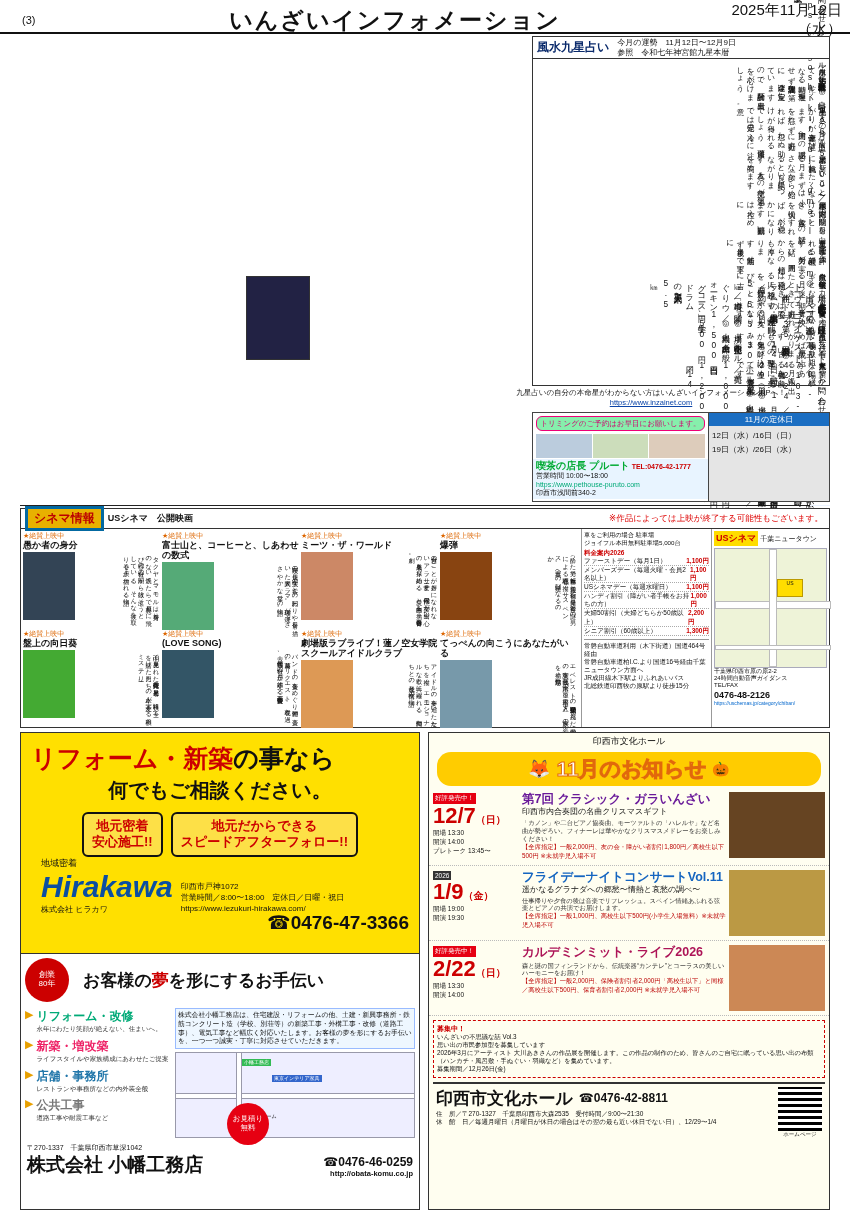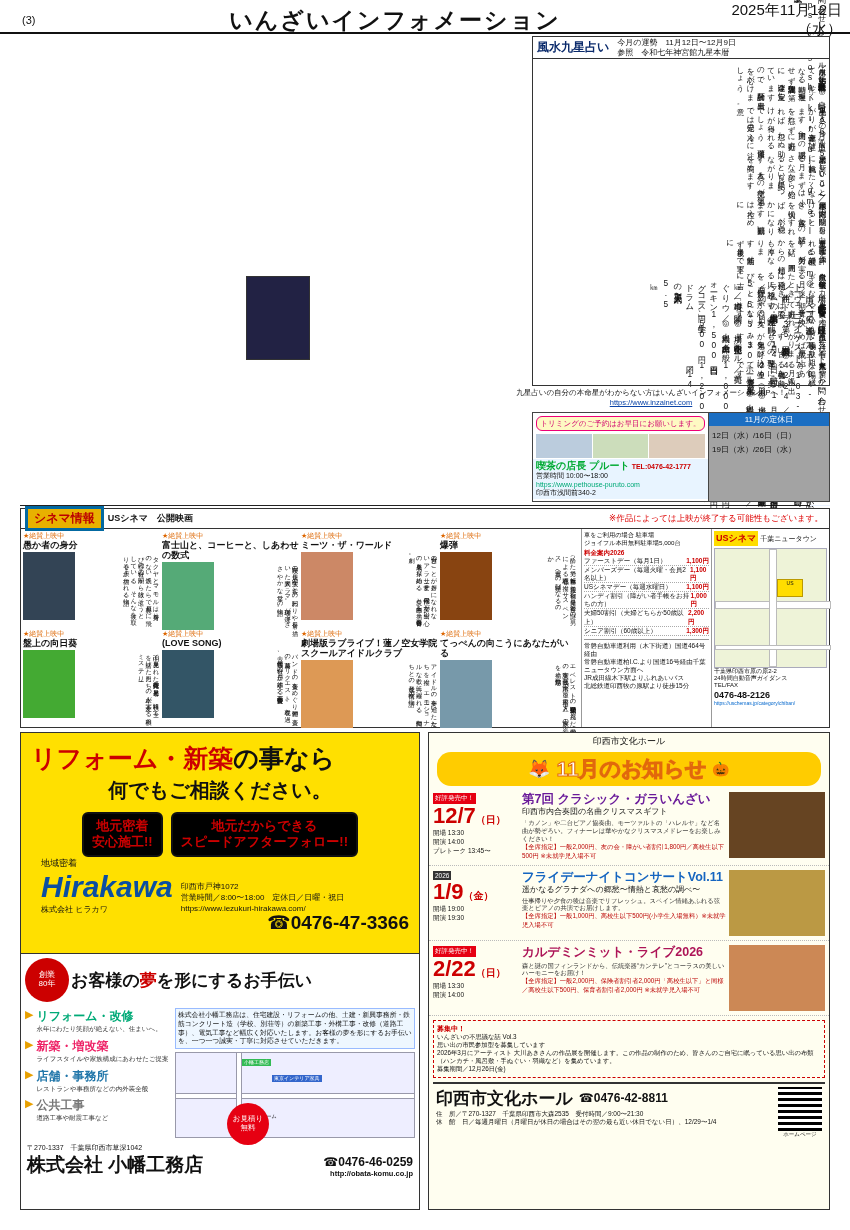--- a/index.html
+++ b/index.html
@@ -72,32 +72,32 @@
   .hp-note a { color:#0b44a8; }
 
   .promo-box {
     position:absolute; top:412px; left:532px; width:298px; height:90px;
     border:1px solid #444; display:flex;
   }
   .promo-left { width:175px; position:relative; background:#fff; }
   .promo-bubble {
     margin:3px; border:1px solid #e07; border-radius:6px; padding:2px 3px;
     font-size:7.5px; color:#d0006f; line-height:1.25; text-align:center;
-    background:#fef9c3;
+    background:#86efac;
   }
   .promo-photos { display:flex; gap:1px; margin:1px 3px; }
   .ph { height:24px; flex:1; background:#bcd; }
   .ph.p2 { background:#cdb; }
   .ph.p3 { background:#dcb; }
   .promo-store {
     font-size:7px; line-height:1.2; padding:1px 3px; background:#e8f4ff;
   }
   .promo-store .bname { font-weight:bold; color:#0a3; font-size:10px; }
   .promo-store .tel { color:#c00; font-weight:bold; }
-  .promo-right { width:121px; border-left:1px solid #444; background:#a3a3a3; }
+  .promo-right { width:121px; border-left:1px solid #444; background:#e5e5e5; }
   .promo-right-head { background:#1b6ec2; color:#fff; font-size:8px; text-align:center; padding:1px; }
   .promo-right-body { font-size:8px; padding:3px; line-height:1.7; }
 
   
   .cinema {
     position:absolute; top:508px; left:20px; width:810px; height:220px;
     border:1px solid #333; background:#fff;
   }
   .cinema-head { display:flex; align-items:center; height:20px; border-bottom:1px solid #333; }
   .cinema-logo {
@@ -128,34 +128,34 @@
   .ad-left {
     position:absolute; top:732px; left:20px; width:400px; height:478px;
     border:1px solid #333; background:#ffe000;
   }
   .ad-left-top { height:215px; position:relative; padding:10px; }
   .ad-h1 { font-size:25px; font-weight:bold; line-height:1.2; color:#111; }
   .ad-h1 .em { color:#c00; }
   .ad-h2 { font-size:20px; font-weight:bold; text-align:center; margin-top:4px; }
   .badges { display:flex; gap:8px; margin-top:8px; justify-content:center; }
   .badge {
-    background:#000000; border:2px solid #111; border-radius:6px; padding:4px 8px;
+    background:#fde047; border:2px solid #111; border-radius:6px; padding:4px 8px;
     font-size:13px; font-weight:bold; text-align:center; line-height:1.25; color:#c00;
   }
   .ad-left-foot { display:flex; align-items:flex-end; padding:0 10px; }
   .ad-brand { font-size:30px; font-weight:bold; font-style:italic; color:#0b4ea2; }
   .ad-addr { font-size:8px; line-height:1.4; }
   .ad-tel { font-size:19px; font-weight:bold; margin-left:auto; }
   .ad-left-bottom { position:absolute; top:220px; left:0; width:398px; height:256px; background:#fff; border-top:1px solid #333;}
   .obata-head { display:flex; align-items:center; padding:4px; }
   .obata-stamp {
     width:44px; height:44px; border-radius:50%; background:#c00; color:#fff;
     font-size:8px; display:flex; align-items:center; justify-content:center; text-align:center; line-height:1.1;
   }
-  .obata-title { font-size:17px; font-weight:bold; margin-left:2px; }
+  .obata-title { font-size:17px; font-weight:bold; margin-left:14px; }
   .obata-title .em { color:#c00; }
   .obata-body { display:flex; padding:2px 4px; }
   .obata-list { width:150px; }
   .obata-item { display:flex; align-items:flex-start; margin-bottom:5px; }
   .obata-item .tri { color:#e8a000; font-size:11px; margin-right:3px; }
   .obata-item .oi-t { font-size:12px; font-weight:bold; color:#0a7; }
   .obata-item .oi-t.c2 { color:#e26; }
   .obata-item .oi-t.c3 { color:#27a; }
   .obata-item .oi-t.c4 { color:#777; }
   .obata-item .oi-d { font-size:6.5px; color:#333; line-height:1.2; }

